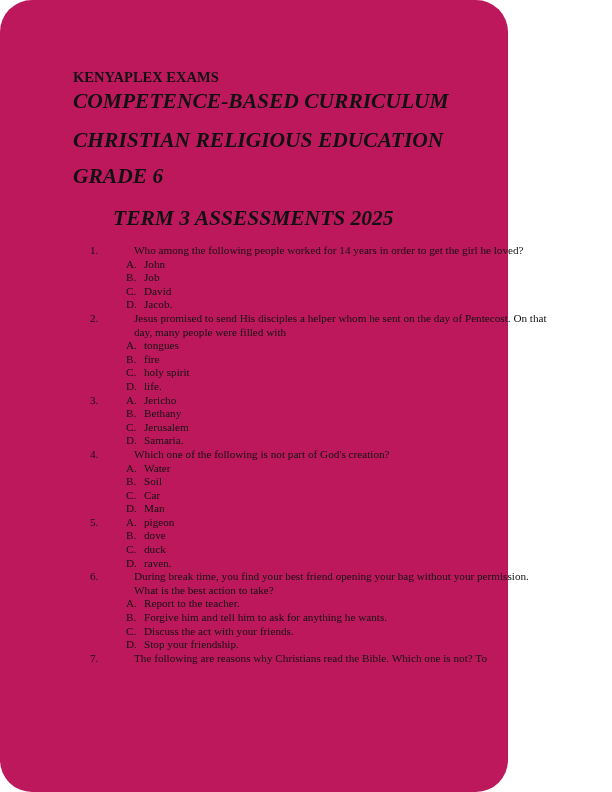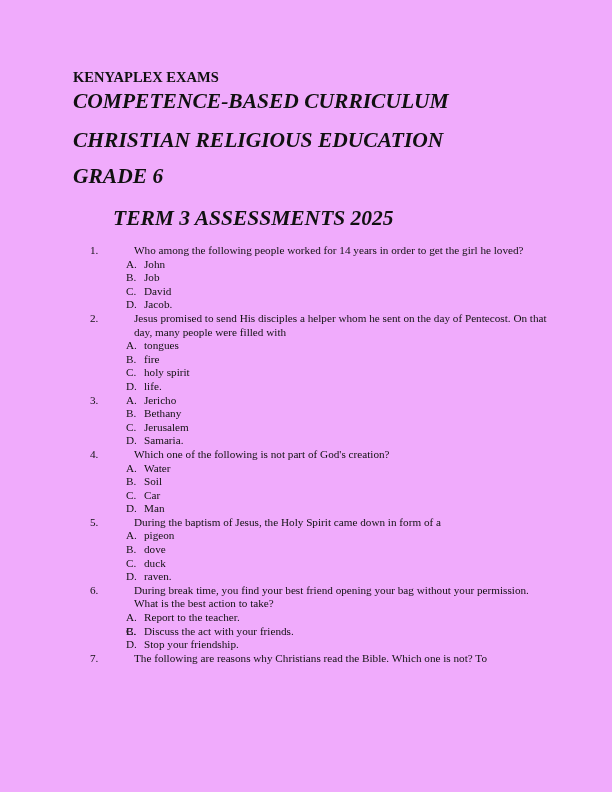--- a/index.html
+++ b/index.html
@@ -12,23 +12,24 @@
       height: 792px;
       position: relative;
       overflow: hidden;
       font-family: "Liberation Serif", "DejaVu Serif", serif;
       color: #111111;
     }
     .page {
       position: absolute;
       left: 0;
       top: 0;
-      width: 612px;
+      width: 508px;
       height: 792px;
-      background: #f0abfc;
+      background: #be185d;
+      border-radius: 32px;
     }
     .brand {
       position: absolute;
       left: 73px;
       top: 69px;
       font-size: 14.5px;
       font-weight: bold;
       letter-spacing: 0px;
       white-space: nowrap;
     }
@@ -122,33 +123,32 @@
       <span class="q-num">4.</span>
       <span class="q-text">Which one of the following is not part of God's creation?</span>
     </div>
     <div class="opt"><span class="opt-letter">A.</span><span>Water</span></div>
     <div class="opt"><span class="opt-letter">B.</span><span>Soil</span></div>
     <div class="opt"><span class="opt-letter">C.</span><span>Car</span></div>
     <div class="opt"><span class="opt-letter">D.</span><span>Man</span></div>
 
     <div class="q">
       <span class="q-num">5.</span>
-      <span class="q-text">During the baptism of Jesus, the Holy Spirit came down in form of a</span>
     </div>
     <div class="opt"><span class="opt-letter">A.</span><span>pigeon</span></div>
     <div class="opt"><span class="opt-letter">B.</span><span>dove</span></div>
     <div class="opt"><span class="opt-letter">C.</span><span>duck</span></div>
     <div class="opt"><span class="opt-letter">D.</span><span>raven.</span></div>
 
     <div class="q">
       <span class="q-num">6.</span>
       <span class="q-text">During break time, you find your best friend opening your bag without your permission. What is the best action to take?</span>
     </div>
     <div class="opt"><span class="opt-letter">A.</span><span>Report to the teacher.</span></div>
-    <div class="opt"><span class="opt-letter">B.</span></div>
+    <div class="opt"><span class="opt-letter">B.</span><span>Forgive him and tell him to ask for anything he wants.</span></div>
     <div class="opt"><span class="opt-letter">C.</span><span>Discuss the act with your friends.</span></div>
     <div class="opt"><span class="opt-letter">D.</span><span>Stop your friendship.</span></div>
 
     <div class="q">
       <span class="q-num">7.</span>
       <span class="q-text">The following are reasons why Christians read the Bible. Which one is not? To</span>
     </div>
 
   </div>
 </div>

